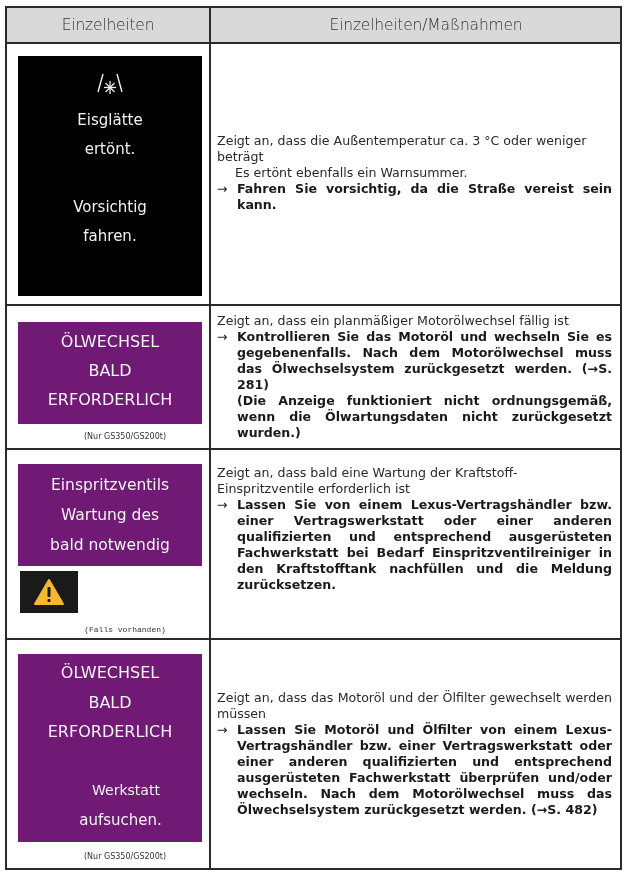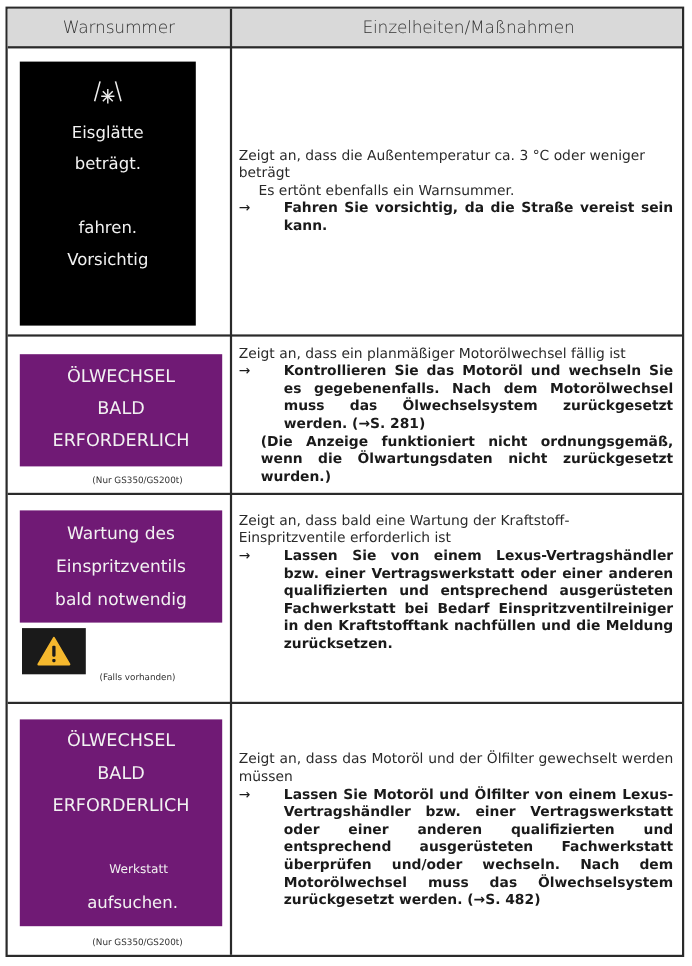--- a/index.html
+++ b/index.html
@@ -22,55 +22,55 @@
              padding: 0 8px 0 6px; box-sizing: border-box; font-size: 12.6px; line-height: 16px; }
     .disp { position: absolute; background: #701a75; color: #f2f2f2; text-align: center;
             font-size: 15px; font-weight: 500; }
     .disp.black { background: #000; }
     .disp .ln { display: block; }
     .note { position: absolute; left: 0; width: 236px; text-align: center; font-size: 8px; color: #333; }
     .p-normal { font-weight: normal; color: #2a2a2a; }
     .p-indent { padding-left: 18px; color: #2a2a2a; }
     .p-bold { font-weight: bold; color: #1a1a1a; display: flex; text-align: justify; }
     .p-bold .arrow { flex: 0 0 20px; font-weight: normal; }
-    .p-bold .txt { flex: 1; margin-left: 21px; }
+    .p-bold .txt { flex: 1; }
     .p-sub { font-weight: bold; padding-left: 20px; text-align: justify; color: #1a1a1a; }
     .ico { display: block; margin: 0 auto; }
     .warn-box { position: absolute; left: 13px; top: 121px; width: 58px; height: 42px; background: #1a1a1a;
                 display: flex; align-items: center; justify-content: center; }
   </style>
 </head>
 <body>
 
 <div class="table">
   <div class="hdr">
-    <div class="c1">Warnsummer</div>
+    <div class="c1">Einzelheiten</div>
     <div class="c2">Einzelheiten/Maßnahmen</div>
   </div>
   <div class="vline"></div>
 
   <div class="row b" style="top:34px;height:264px;">
     <div class="left">
-      <div class="disp black" style="left:11px;top:14px;width:160px;height:240px;">
+      <div class="disp black" style="left:11px;top:14px;width:184px;height:240px;">
         <svg class="ico" width="26" height="24" viewBox="0 0 26 24" style="margin-top:16px;">
           <line x1="6" y1="2" x2="1" y2="20" stroke="#eee" stroke-width="1.4"></line>
           <line x1="20" y1="2" x2="25" y2="20" stroke="#eee" stroke-width="1.4"></line>
           <g stroke="#eee" stroke-width="1.3">
             <line x1="13" y1="9" x2="13" y2="22"></line>
             <line x1="7" y1="15.5" x2="19" y2="15.5"></line>
             <line x1="8.5" y1="11" x2="17.5" y2="20"></line>
             <line x1="17.5" y1="11" x2="8.5" y2="20"></line>
           </g>
         </svg>
         <div style="margin-top:10px;line-height:29px;">
           <span class="ln">Eisglätte</span>
-          <span class="ln">beträgt.</span>
+          <span class="ln">ertönt.</span>
           <span class="ln" style="height:29px;"></span>
+          <span class="ln">Vorsichtig</span>
           <span class="ln">fahren.</span>
-          <span class="ln">Vorsichtig</span>
         </div>
       </div>
     </div>
     <div class="right">
       <div class="p-normal">Zeigt an, dass die Außentemperatur ca. 3 °C oder weniger beträgt</div>
       <div class="p-indent">Es ertönt ebenfalls ein Warnsummer.</div>
       <div class="p-bold">
         <span class="arrow">→</span>
         <span class="txt">Fahren Sie vorsichtig, da die Straße vereist sein kann.</span>
       </div>
@@ -92,50 +92,50 @@
         <span class="arrow">→</span>
         <span class="txt">Kontrollieren Sie das Motoröl und wechseln Sie es gegebenenfalls. Nach dem Motorölwechsel muss das Ölwechselsystem zurückgesetzt werden. (→S. 281)</span>
       </div>
       <div class="p-sub">(Die Anzeige funktioniert nicht ordnungsgemäß, wenn die Ölwartungsdaten nicht zurückgesetzt wurden.)</div>
     </div>
   </div>
 
   <div class="row b" style="top:442px;height:190px;">
     <div class="left">
       <div class="disp" style="left:11px;top:14px;width:184px;height:102px;line-height:30px;padding-top:6px;box-sizing:border-box;font-size:15.5px;">
+        <span class="ln">Einspritzventils</span>
         <span class="ln">Wartung des</span>
-        <span class="ln">Einspritzventils</span>
         <span class="ln">bald notwendig</span>
       </div>
       <div class="warn-box">
         <svg width="32" height="28" viewBox="0 0 32 28">
           <path d="M16 2 L30 26 L2 26 Z" fill="#f5b82e" stroke="#f5b82e" stroke-width="2" stroke-linejoin="round"></path>
           <rect x="14.5" y="9" width="3" height="10" rx="1" fill="#1a1a1a"></rect>
           <rect x="14.5" y="21" width="3" height="3" rx="1" fill="#1a1a1a"></rect>
         </svg>
       </div>
-      <div class="note" style="top:161px;">(Falls vorhanden)</div>
+      <div class="note" style="top:175px;font-family:Liberation Mono, monospace;">(Falls vorhanden)</div>
     </div>
     <div class="right" style="justify-content:flex-start;padding-top:15px;">
       <div class="p-normal">Zeigt an, dass bald eine Wartung der Kraftstoff-Einspritzventile erforderlich ist</div>
       <div class="p-bold">
         <span class="arrow">→</span>
         <span class="txt">Lassen Sie von einem Lexus-Vertragshändler bzw. einer Vertragswerkstatt oder einer anderen qualifizierten und entsprechend ausgerüsteten Fachwerkstatt bei Bedarf Einspritzventilreiniger in den Kraftstofftank nachfüllen und die Meldung zurücksetzen.</span>
       </div>
     </div>
   </div>
 
   <div class="row" style="top:632px;height:228px;">
     <div class="left">
       <div class="disp" style="left:11px;top:14px;width:184px;height:188px;line-height:29.5px;padding-top:4px;box-sizing:border-box;font-size:16px;">
         <span class="ln">ÖLWECHSEL</span>
         <span class="ln">BALD</span>
         <span class="ln">ERFORDERLICH</span>
         <span class="ln" style="height:29.5px;"></span>
-        <span class="ln" style="font-size:11px;padding-left:32px;">Werkstatt</span>
+        <span class="ln" style="font-size:14px;padding-left:32px;">Werkstatt</span>
         <span class="ln" style="font-size:15px;margin-left:21px;">aufsuchen.</span>
       </div>
       <div class="note" style="top:212px;">(Nur GS350/GS200t)</div>
     </div>
     <div class="right">
       <div class="p-normal" style="text-align:justify;">Zeigt an, dass das Motoröl und der Ölfilter gewechselt werden müssen</div>
       <div class="p-bold">
         <span class="arrow">→</span>
         <span class="txt">Lassen Sie Motoröl und Ölfilter von einem Lexus-Vertragshändler bzw. einer Vertragswerkstatt oder einer anderen qualifizierten und entsprechend ausgerüsteten Fachwerkstatt überprüfen und/oder wechseln. Nach dem Motorölwechsel muss das Ölwechselsystem zurückgesetzt werden. (→S. 482)</span>
       </div>

